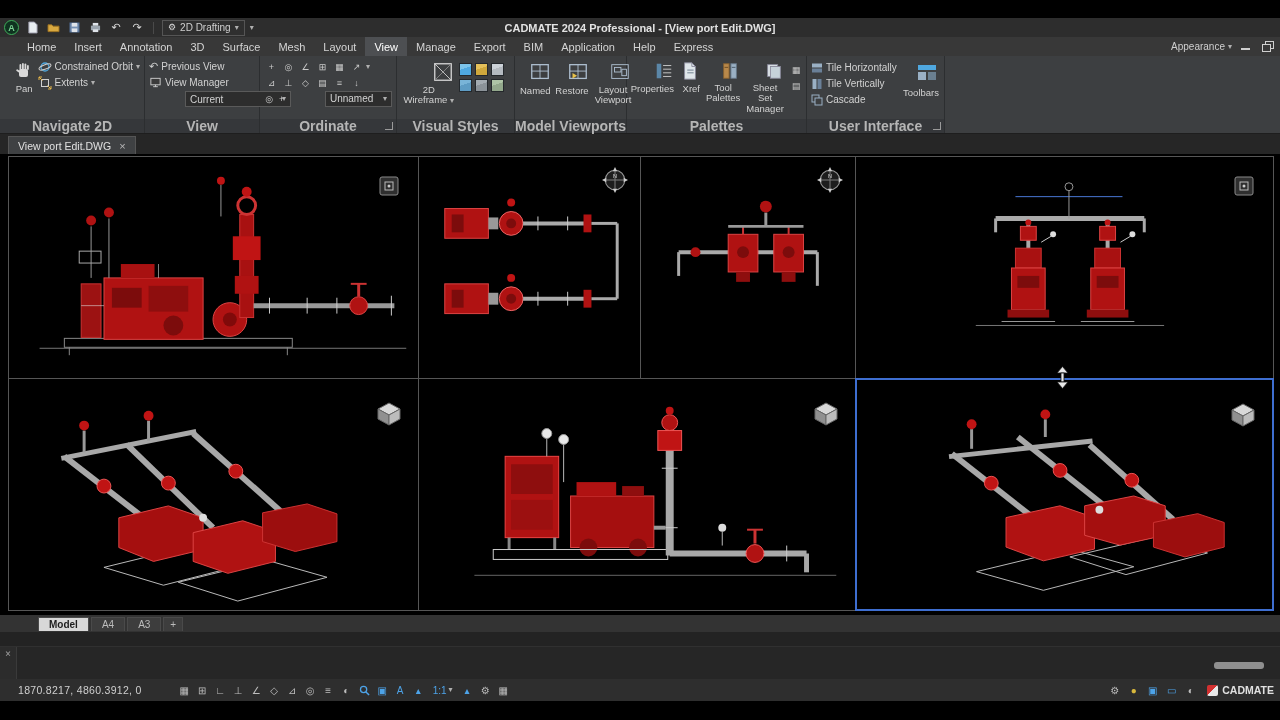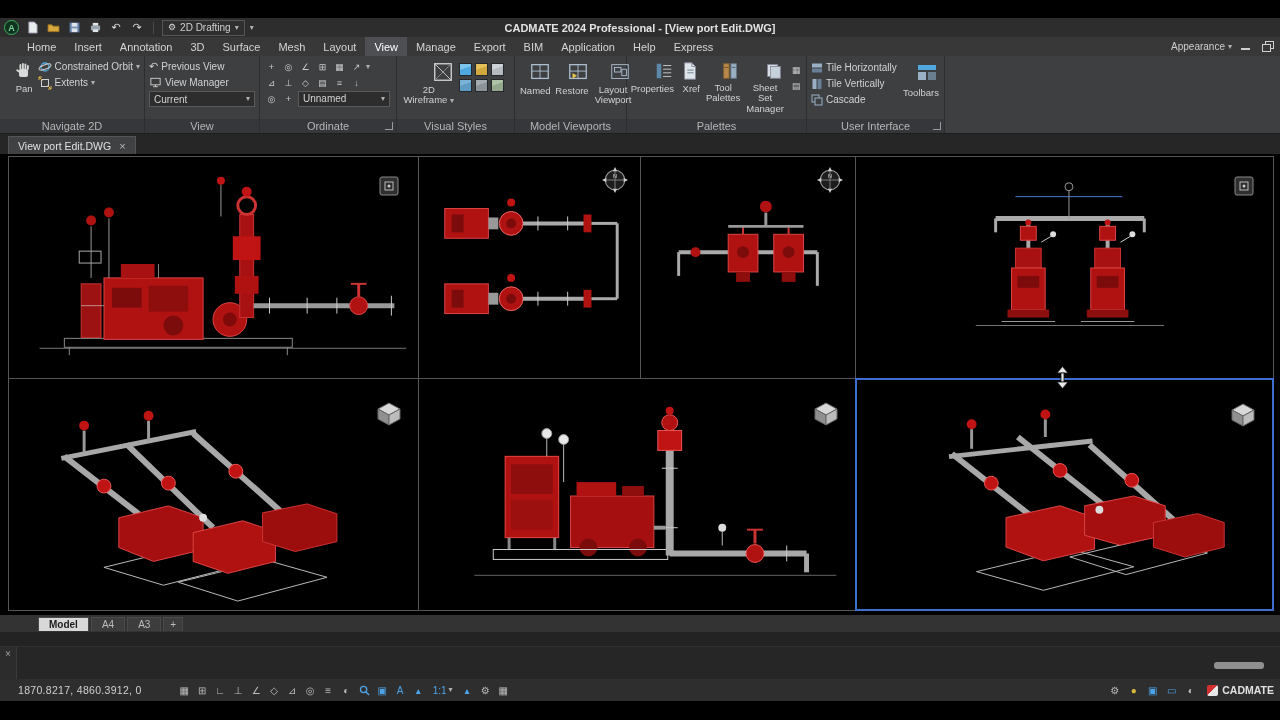--- a/index.html
+++ b/index.html
@@ -25,27 +25,27 @@
   .appearance{display:flex;align-items:center;gap:3px;font-size:10px;}
   .wb{width:16px;height:13px;position:relative;display:inline-block;}
   .wb-min::after{content:"";position:absolute;left:3px;bottom:3px;width:9px;height:2px;background:#cfcfcf;}
   .wb-rest::before{content:"";position:absolute;left:5px;top:1px;width:7px;height:6px;border:1px solid #cfcfcf;}
   .wb-rest::after{content:"";position:absolute;left:2px;top:4px;width:7px;height:6px;border:1px solid #cfcfcf;background:#383838;}
 
   
   .ribbon{height:77px;background:#3d3f41;display:flex;position:relative;}
   .panel{position:relative;border-right:1px solid #2c2e30;display:flex;flex-direction:column;box-sizing:border-box;}
   .panel-body{flex:1;display:flex;padding:3px 4px 0 4px;gap:4px;}
-  .panel-label{height:14px;background:#35373a;color:#b5b5b5;font-size:11px;display:flex;align-items:center;justify-content:center;position:relative;}
+  .panel-label{height:14px;background:#35373a;color:#b5b5b5;font-size:14px;display:flex;align-items:center;justify-content:center;position:relative;font-weight:bold;}
   .launcher{position:absolute;right:3px;bottom:3px;width:7px;height:7px;border-right:1px solid #9a9a9a;border-bottom:1px solid #9a9a9a;}
   .rbtn-lg{display:flex;flex-direction:column;align-items:flex-end;justify-content:flex-start;gap:2px;color:#d2d2d2;font-size:9.5px;text-align:center;padding:2px 1px;}
   .rcol{display:flex;flex-direction:column;gap:1px;flex:1;}
   .rbtn-row{display:flex;align-items:center;gap:3px;height:15px;color:#d2d2d2;font-size:10px;white-space:nowrap;}
   .ric{display:inline-flex;align-items:center;justify-content:center;}
-  .combo{display:flex;align-items:center;background:#2d2d2d;border:1px solid #5a5a5a;height:14px;font-size:10px;padding:0 4px;color:#d2d2d2;gap:4px;}
+  .combo{display:flex;align-items:center;background:#2d2d2d;border:1px solid #5a5a5a;height:14px;font-size:10px;padding:0 4px;color:#d2d2d2;gap:4px;margin-left:36px;}
   .combo .combo-text{flex:1;text-align:left;}
   .mi{width:15px;height:13px;display:inline-flex;align-items:center;justify-content:center;font-size:9px;color:#c9c9c9;}
   .mirow{display:flex;align-items:center;gap:2px;height:15px;}
   .vs-cube{width:13px;height:13px;border:1px solid #24282c;box-sizing:border-box;}
   .vs1{background:linear-gradient(160deg,#7cc4ea 40%,#4fa8e0 40%);}
   .vs2{background:linear-gradient(160deg,#e4c05a 40%,#d0a83c 40%);}
   .vs3{background:linear-gradient(160deg,#ccd2d8 40%,#b4bac0 40%);}
   .vs4{background:linear-gradient(160deg,#79b4d8 40%,#5e9cc4 40%);}
   .vs5{background:linear-gradient(160deg,#a4abb1 40%,#8b9298 40%);}
   .vs6{background:linear-gradient(160deg,#aec4a6 40%,#93a88c 40%);}

